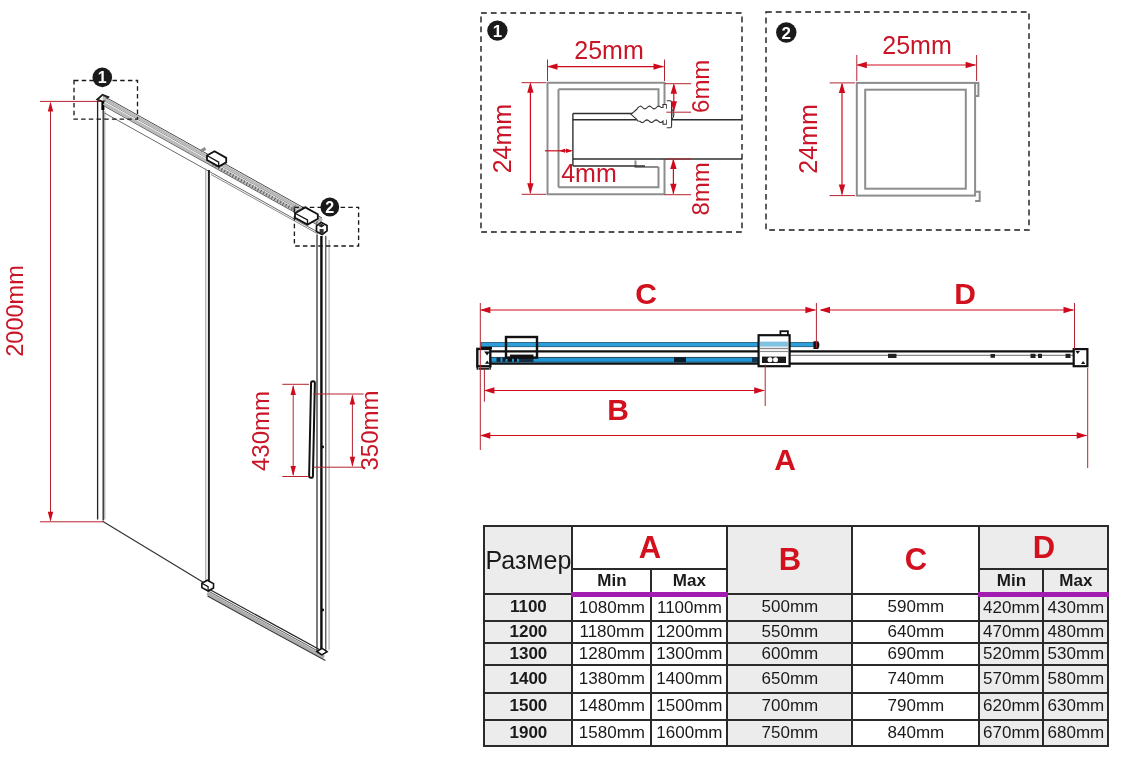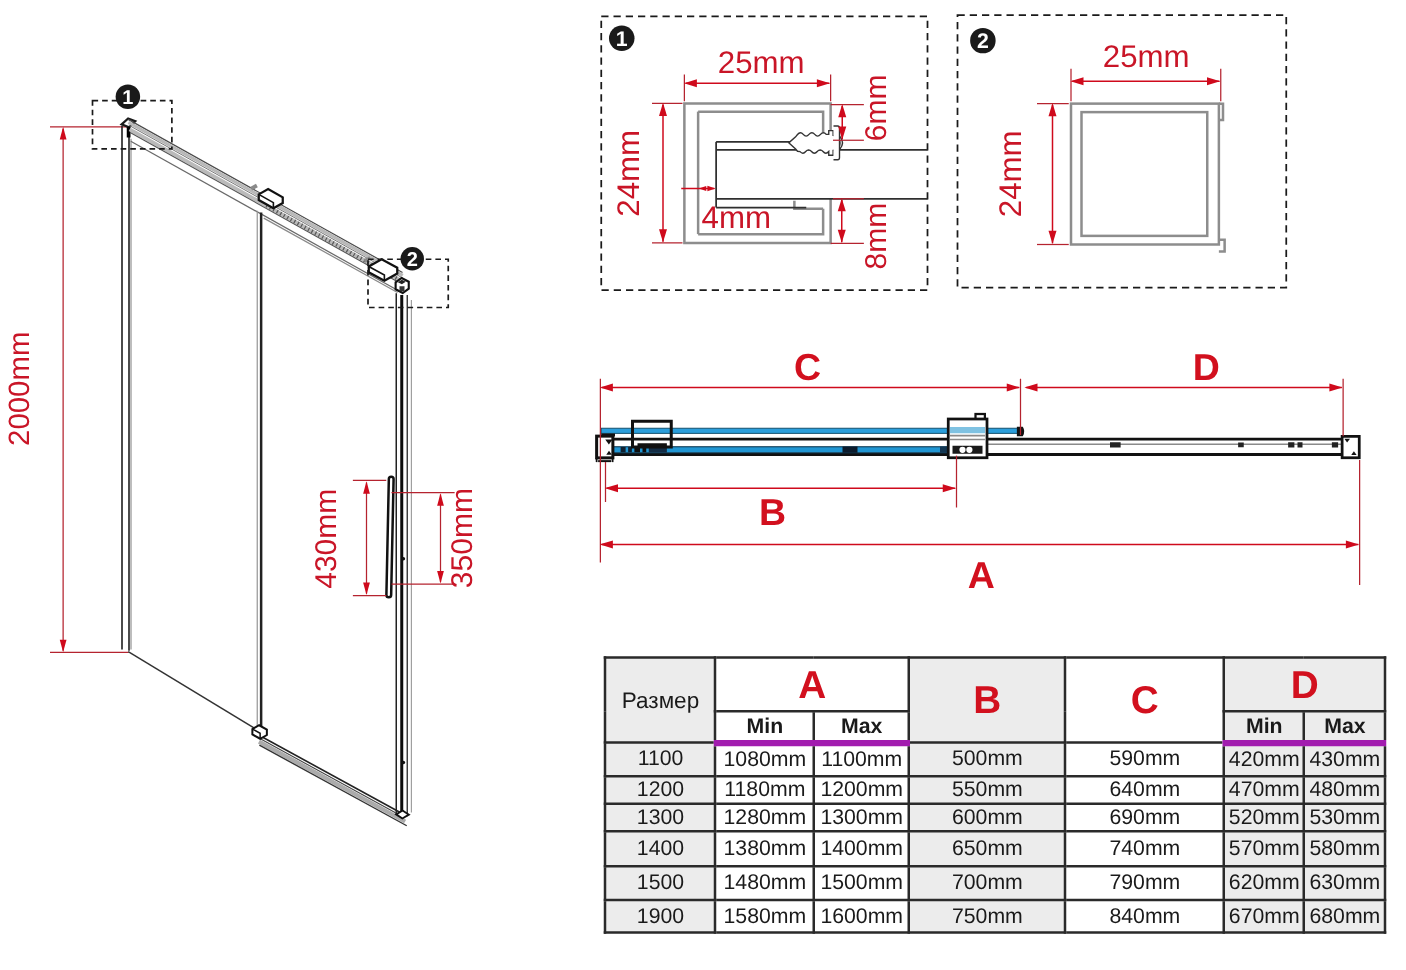--- a/index.html
+++ b/index.html
@@ -2,23 +2,23 @@
 <html><head>
 <meta charset="utf-8">
 <style>
   html,body{margin:0;padding:0;background:#ffffff;}
   #page{position:relative;width:1125px;height:776px;background:#ffffff;font-family:"Liberation Sans",sans-serif;overflow:hidden;}
   #draw{position:absolute;left:0;top:0;}
   table.dim{position:absolute;left:483.4px;top:525px;border-collapse:collapse;table-layout:fixed;font-family:"Liberation Sans",sans-serif;color:#1a1a1a;}
   table.dim td{border:2px solid #2a2a2a;text-align:center;vertical-align:middle;padding:0;font-weight:normal;font-size:17px;}
   table.dim td.g{background:#ececec;}
   table.dim td.red{color:#d2101e;font-weight:bold;font-size:31px;}
-  table.dim td.bld{font-weight:normal;}
+  table.dim td.bld{font-weight:bold;}
   table.dim td.hdr2{font-weight:bold;}
-  table.dim td.razm{font-size:18px;margin-top:22px;}
+  table.dim td.razm{font-size:25px;margin-top:22px;}
   table.dim tr.h2row td{border-bottom:5px solid #a21caf;}
 </style>
 </head>
 <body>
 <div id="page">
 <svg id="draw" width="1125" height="776" viewBox="0 0 1125 776">
 <defs>
 <marker id="ar" markerWidth="12" markerHeight="8" refX="10.5" refY="4" orient="auto" markerUnits="userSpaceOnUse">
           <path d="M0.5,4 L11,0.8 L11,7.2 Z" fill="#cf0a1c" transform="rotate(180 5.75 4)"></path>
         </marker>

